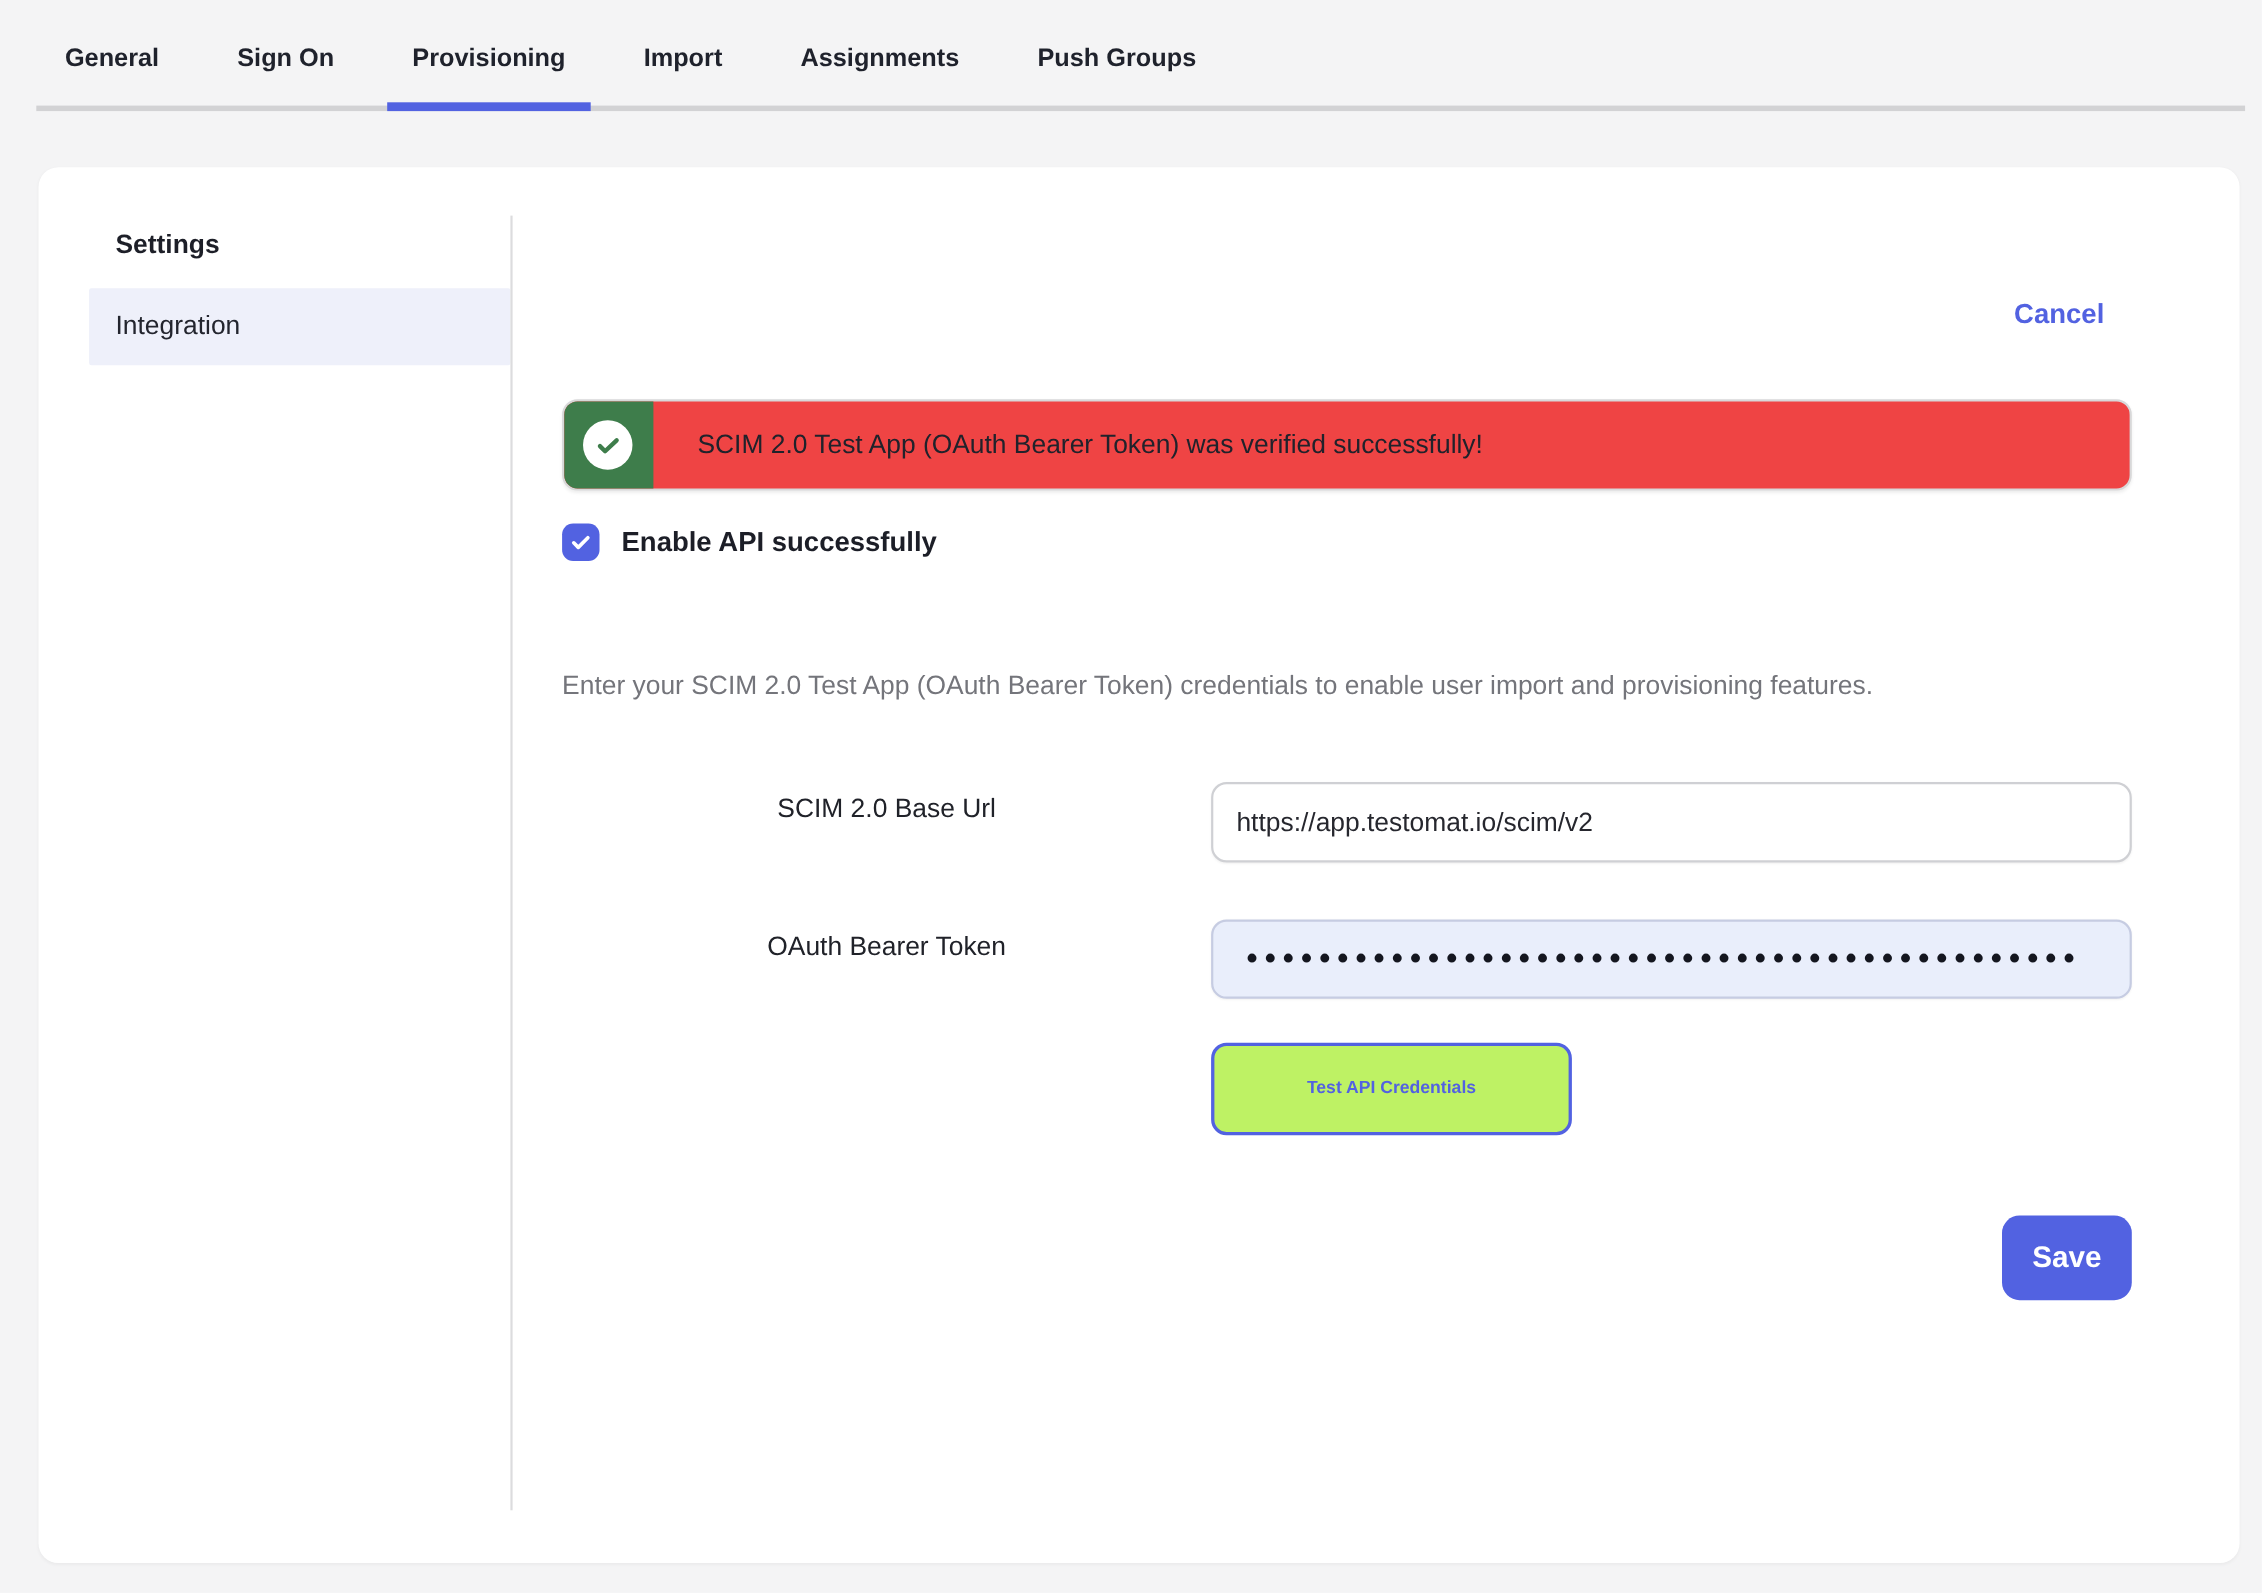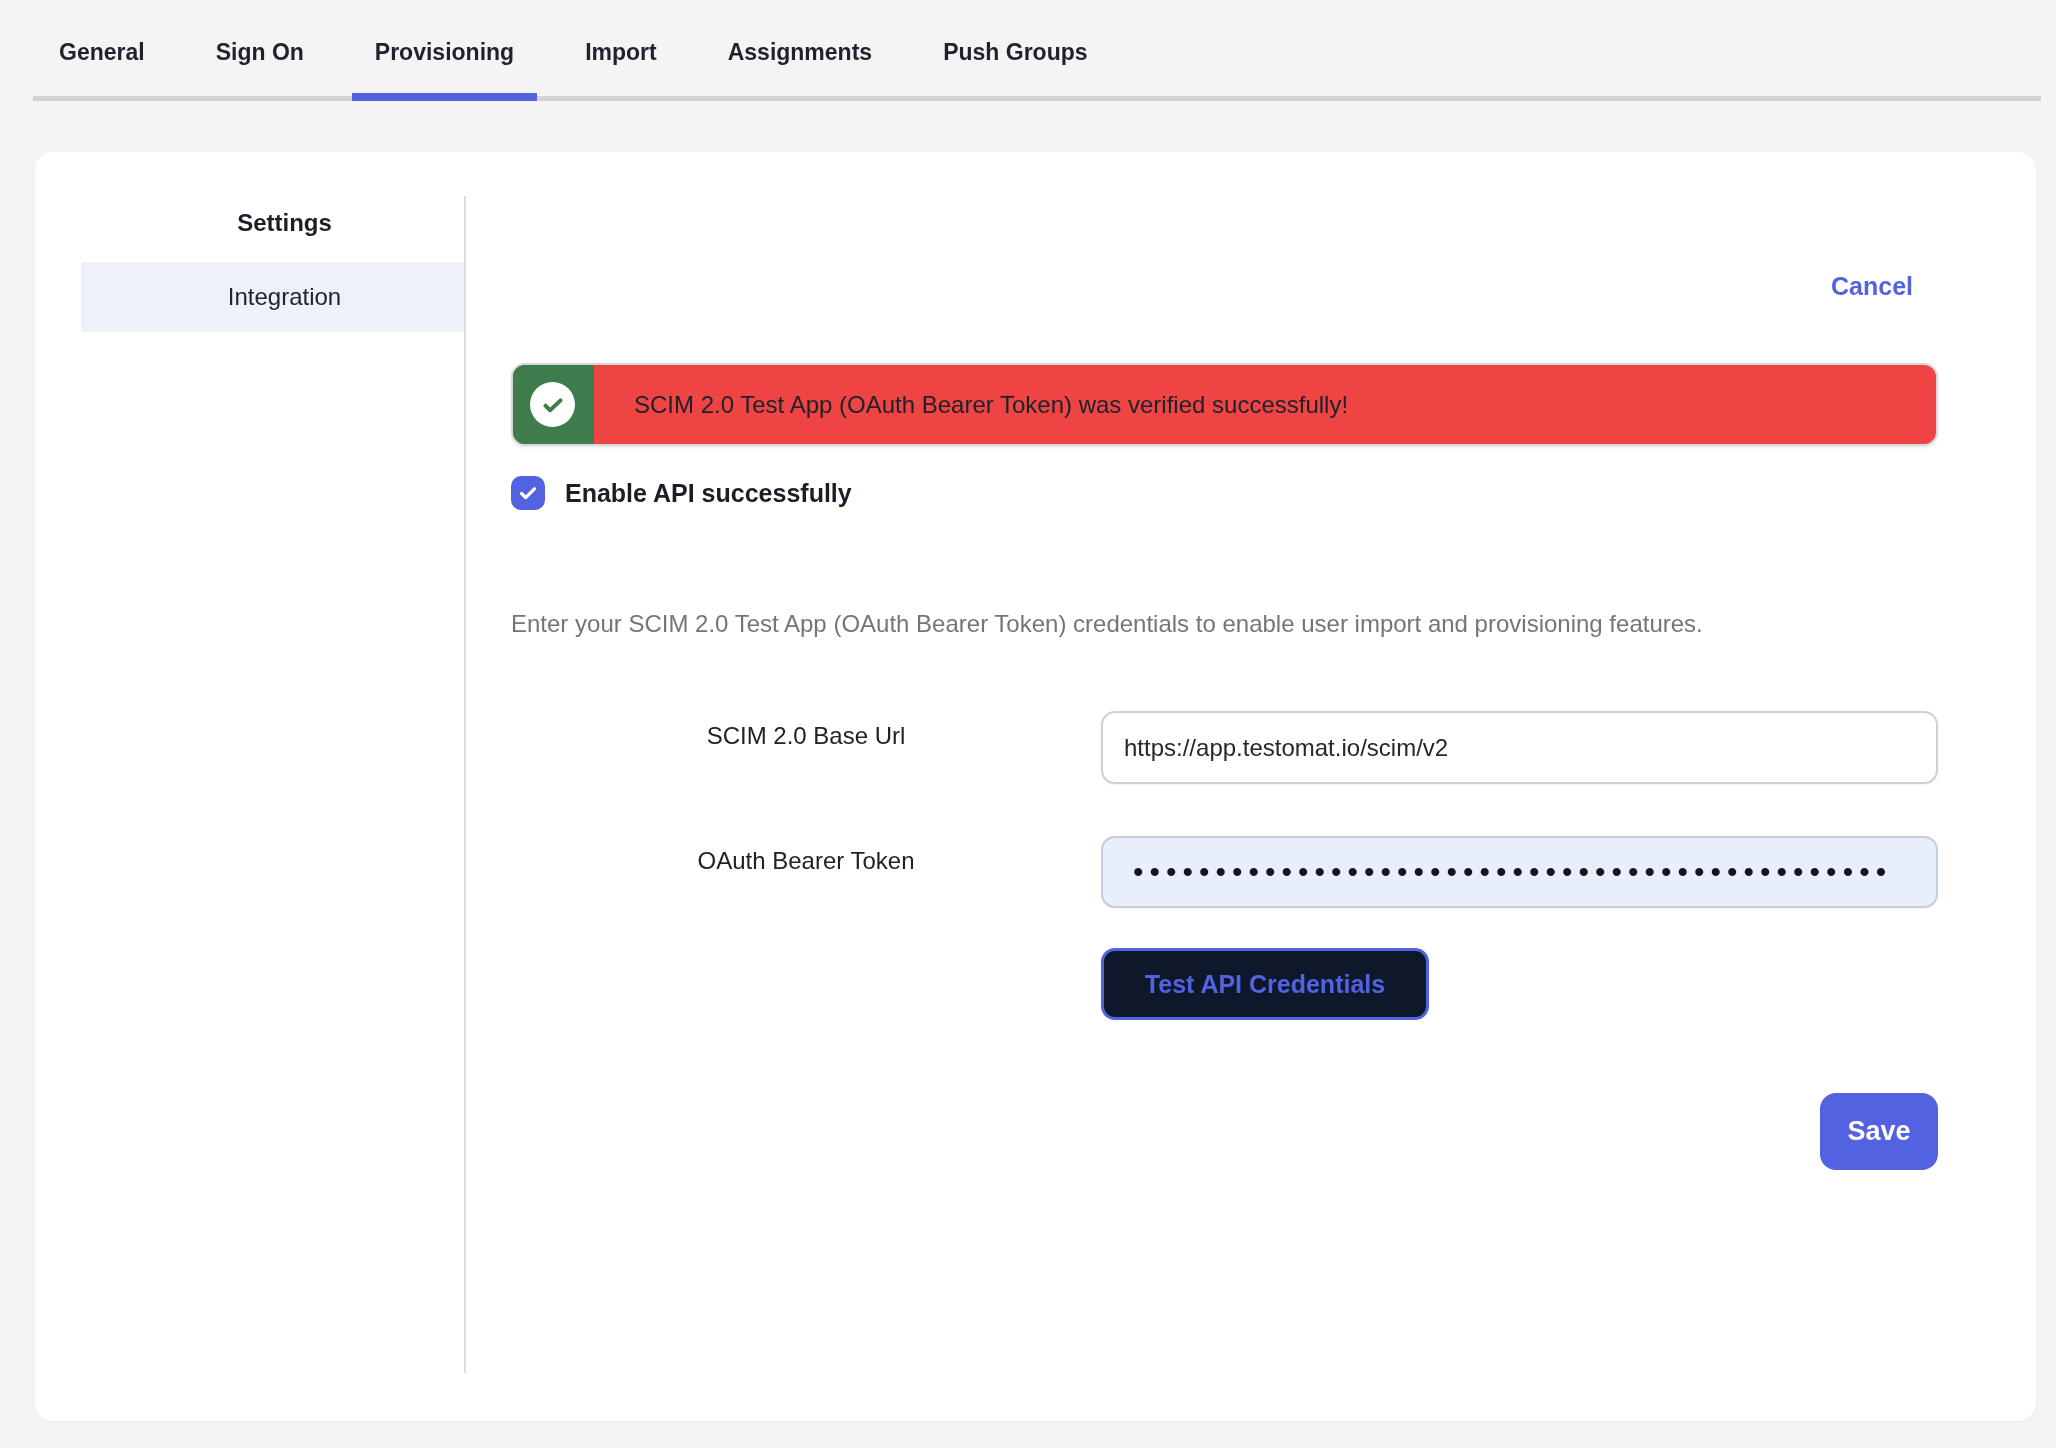--- a/index.html
+++ b/index.html
@@ -49,21 +49,21 @@
     display: flex;
   }
   .v-divider {
     position: absolute;
     left: 429px; top: 44px;
     width: 2px; height: 1177px;
     background: #dcdcde;
   }
 
   
-  .sidebar { width: 429px; padding-top: 56px; flex-shrink: 0; text-align: center; }
+  .sidebar { width: 429px; padding-top: 56px; flex-shrink: 0; }
   .sidebar-heading {
     margin-left: 70px;
     font-size: 24px;
     font-weight: 700;
     line-height: 30px;
     color: #1d1f28;
   }
   .sidebar-item {
     margin: 24px 0 0 46px;
     width: 383px; height: 70px;
@@ -174,27 +174,27 @@
     background: #e9eefb;
     border-color: #c6cce2;
     font-size: 30px;
     letter-spacing: 6px;
     padding-left: 30px;
     color: #14161f;
   }
 
   .test-button {
     justify-self: start;
-    width: 328px; height: 72px;
-    background: #0f172a;
+    width: 328px; height: 84px;
+    background: #bef264;
     border: 3px solid var(--accent, #5262e1);
     border-radius: 14px;
     color: var(--accent, #5262e1);
     font-family: "Liberation Sans", sans-serif;
-    font-size: 25px;
+    font-size: 16px;
     font-weight: 700;
     cursor: pointer;
   }
 
   .save-row { margin-top: 73px; display: flex; justify-content: flex-end; }
   .save-button {
     width: 118px; height: 77px;
     background: var(--accent, #5262e1);
     border: none;
     border-radius: 16px;

